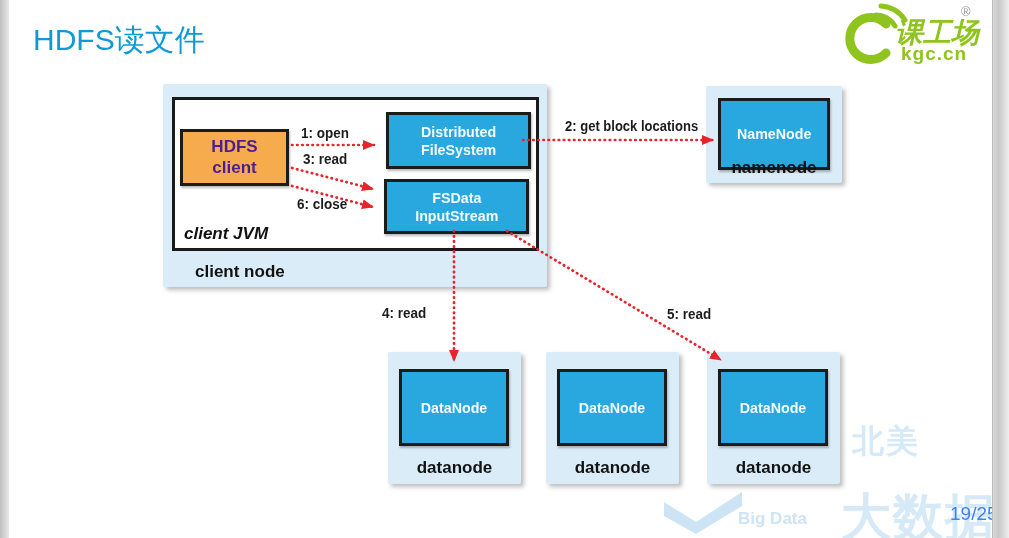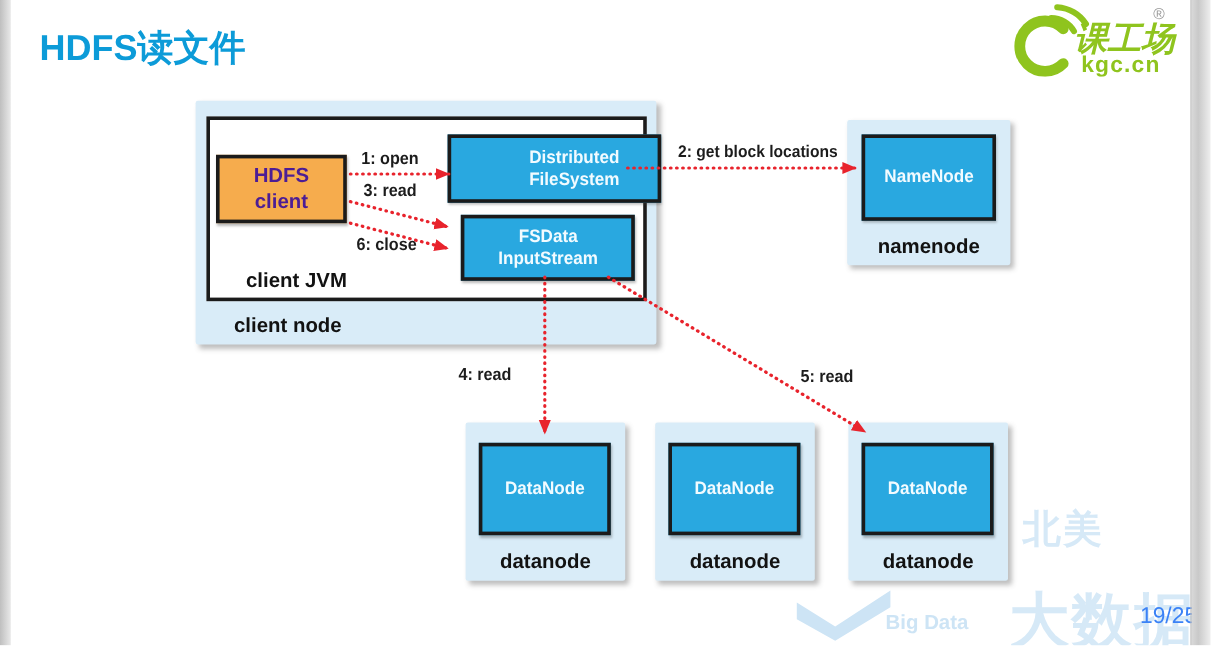--- a/index.html
+++ b/index.html
@@ -3,21 +3,21 @@
 <meta charset="utf-8">
 <style>
   html,body{margin:0;padding:0;}
   body{width:1009px;height:538px;overflow:hidden;background:#fff;
        font-family:"Liberation Sans", sans-serif;}
   .slide{position:relative;width:1009px;height:538px;background:#ffffff;overflow:hidden;}
   .edge-strip{position:absolute;top:0;bottom:0;z-index:30;}
   .edge-left{left:0;width:9px;background:linear-gradient(to right,#bfbfbf,#e9e9e9);}
   .edge-right{right:0;width:16px;background:linear-gradient(to right,#d9d9d9 0,#c9c9c9 35%,#efefef 100%);border-left:1px solid #bbb;}
 
-  .page-title{position:absolute;left:33px;top:20px;font-size:30px;font-weight:bold;
+  .page-title{position:absolute;left:33px;top:20px;font-size:30px;font-weight:normal;
               color:#0c9bd8;letter-spacing:0;z-index:5;}
 
   
   .logo{position:absolute;left:843px;top:2px;width:150px;height:62px;z-index:5;}
 
   
   .wm{position:absolute;color:#d6e9f7;font-weight:bold;z-index:0;}
   .wm-cn1{left:852px;top:420px;font-size:32px;letter-spacing:2px;}
   .wm-cn2{left:841px;top:484px;font-size:50px;letter-spacing:2px;}
   .wm-en{left:738px;top:509px;font-size:17px;color:#cde4f5;}
@@ -65,40 +65,40 @@
   <div class="wm wm-cn1">北美</div>
   <div class="wm wm-cn2">大数据</div>
   <div class="wm wm-en">Big Data</div>
   <svg class="wm-mark" width="90" height="48" viewBox="0 0 90 48">
     <path d="M4 14 L36 34 L82 4 L82 18 L36 46 L4 28 Z" fill="#cde4f5"></path>
   </svg>
 
   <div class="container-box" style="left:163px;top:84px;width:384px;height:203px;">
     <div class="node-label" style="left:32px;bottom:5px;">client node</div>
     <div style="position:absolute;left:9px;top:13px;width:361px;height:148px;background:#ffffff;border:3px solid #1b1b1b;">
-      <div class="node-label" style="left:30px;bottom:4px;">client JVM</div>
+      <div class="node-label" style="left:9px;bottom:4px;font-style:italic;">client JVM</div>
     </div>
   </div>
 
   <div class="solid-box orange-fill" style="left:180px;top:129px;width:103px;height:51px;z-index:2;">
     <span>HDFS</span>
     <span>client</span>
   </div>
 
-  <div class="solid-box blue-fill" style="left:373px;top:112px;width:139px;height:51px;z-index:2;padding-left:33px;">
+  <div class="solid-box blue-fill" style="left:386px;top:112px;width:139px;height:51px;z-index:2;">
     <span class="squeeze">Distributed</span>
     <span class="squeeze">FileSystem</span>
   </div>
 
   <div class="solid-box blue-fill" style="left:384px;top:179px;width:139px;height:49px;z-index:2;">
     <span class="squeeze">FSData</span>
     <span class="squeeze">InputStream</span>
   </div>
 
-  <div class="container-box" style="left:706px;top:100px;width:136px;height:121px;">
+  <div class="container-box" style="left:706px;top:86px;width:136px;height:97px;">
     <div class="solid-box blue-fill" style="left:12px;top:12px;width:106px;height:66px;">
       <span class="squeeze">NameNode</span>
     </div>
     <div class="node-label" style="left:0;right:0;bottom:5px;text-align:center;">namenode</div>
   </div>
 
   <div class="container-box" style="left:388px;top:352px;width:133px;height:132px;">
     <div class="solid-box blue-fill" style="left:11px;top:17px;width:104px;height:71px;">
       <span class="squeeze">DataNode</span>
     </div>

